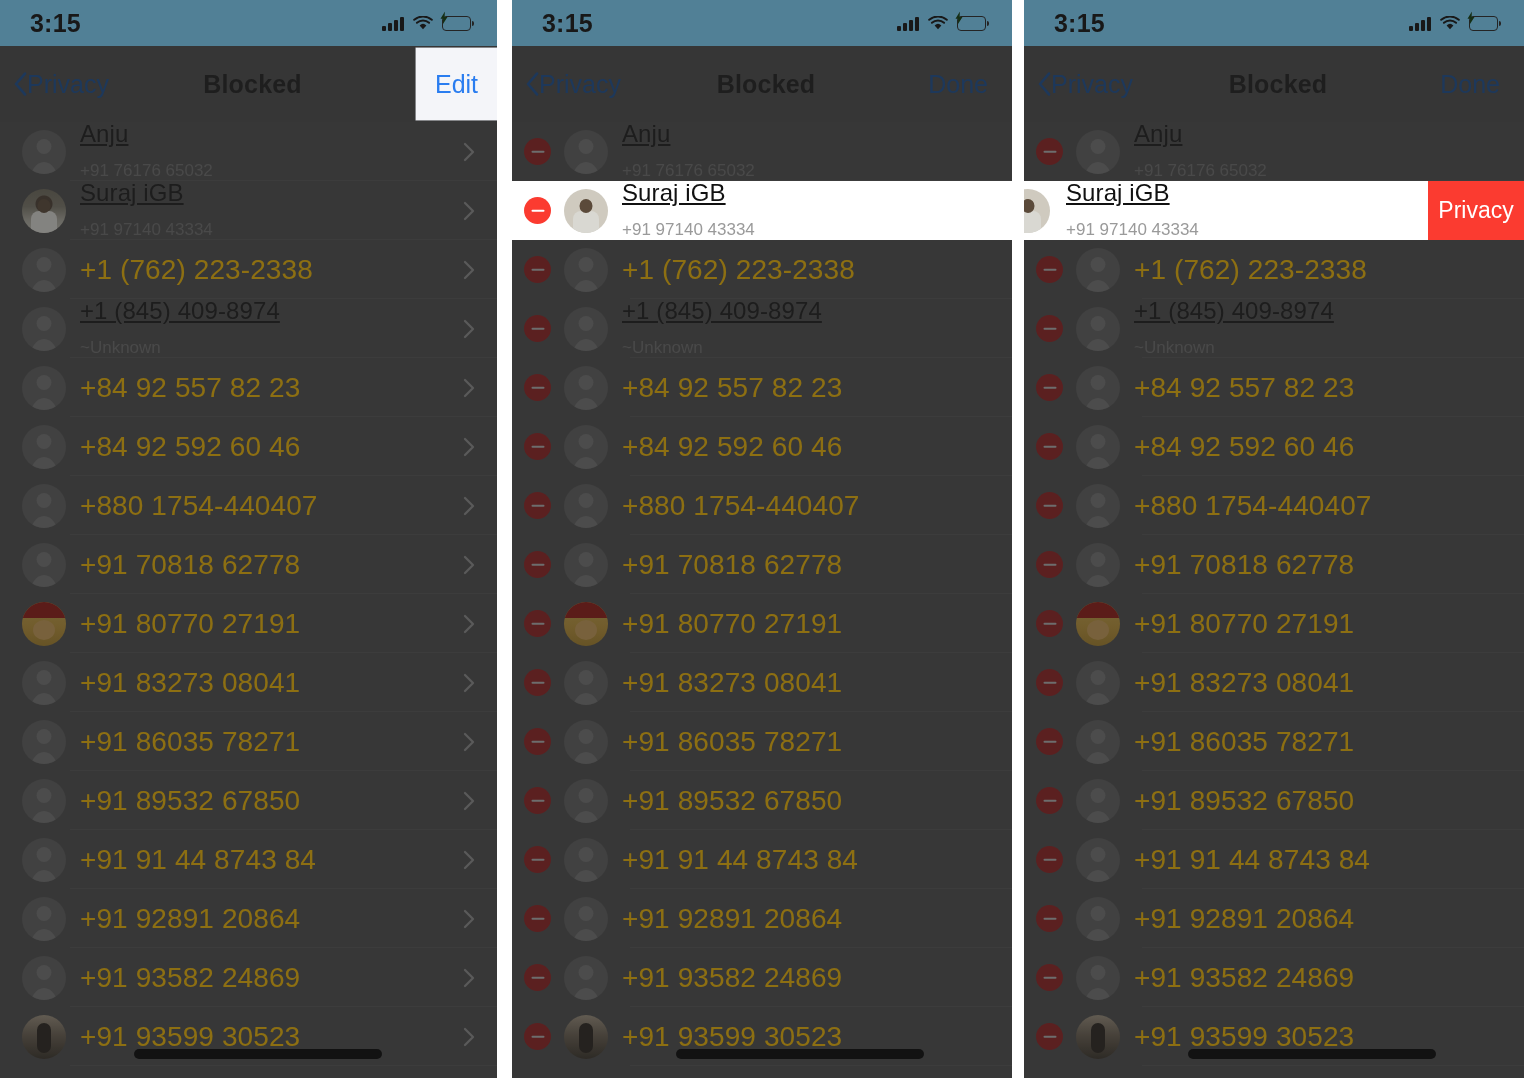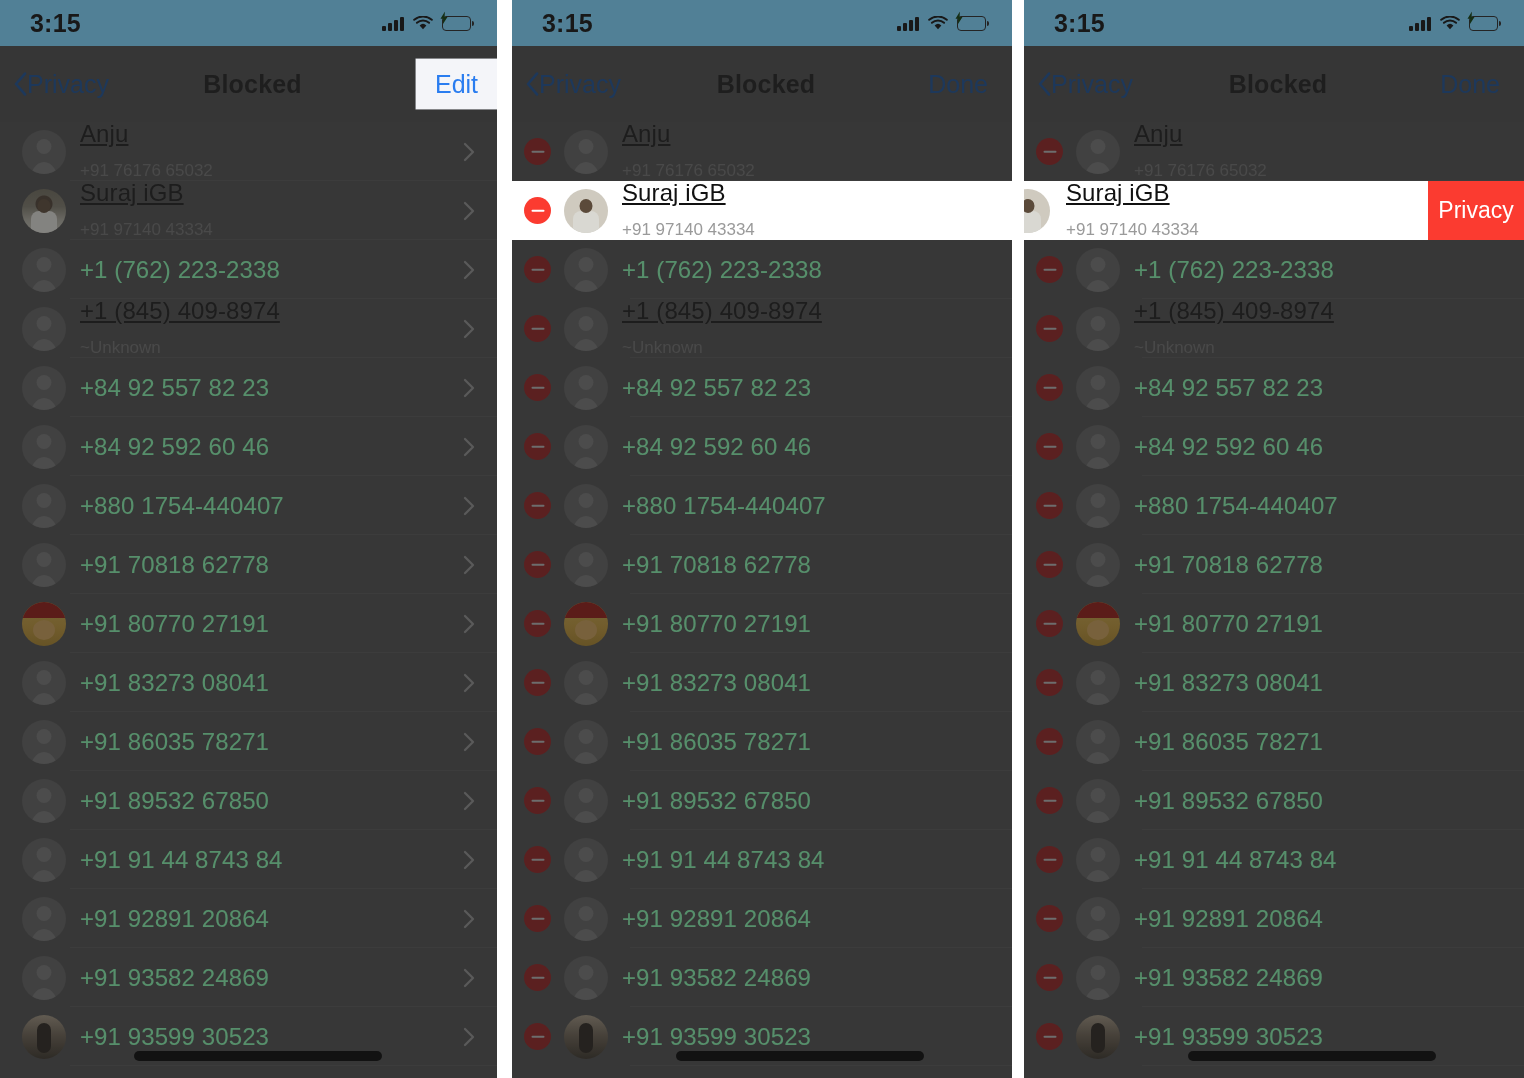--- a/index.html
+++ b/index.html
@@ -99,21 +99,21 @@
   .navtitle {
     position:absolute; left:8px; right:0; text-align:center;
     font-size:25px; font-weight:700; color:#1e1e1e; letter-spacing:0.2px;
   }
   .navright {
     margin-left:auto; margin-right:0; z-index:3;
     display:flex; align-items:center; justify-content:center;
   }
   .edit-hl {
     background:#f4f5f9;
-    width: 81px; height: 50px;
+    width: 81px; height: 72px;
     display:flex; align-items:center; justify-content:center;
     box-shadow: 0 0 0 0.5px #d6d8de;
   }
   .edit-hl .lbl { color:#2a7df0; font-size:25px; }
   .done-lbl { color:#1d4f8f; font-size:25px; padding-right:24px; }
   .listwrap {
     position:relative;
     background:#4d4d4d;
     height: calc(1078px - 46px - 76px);
   }
@@ -200,21 +200,21 @@
   .texts { flex:1 1 auto; min-width:0; }
   .name {
     font-size: 24px; color:#1c1c1c; line-height: 1.08; letter-spacing:0.1px;
     white-space:nowrap;
     text-decoration:underline;
   }
   .sub {
     font-size: 17px; color:#6d6d6d; line-height:1.2; margin-top:14px;
     white-space:nowrap;
   }
-  .single { font-size:24px; color:#86efac; letter-spacing:0.1px; white-space:nowrap;}
+  .single { font-size:28px; color:#eab308; letter-spacing:0.1px; white-space:nowrap;}
 
   .chev {
     flex:0 0 auto; margin-right:22px; width:12px; height:20px;
   }
 
   
   .row.hl {
     background: #ffffff;
     z-index: 5;
   }

